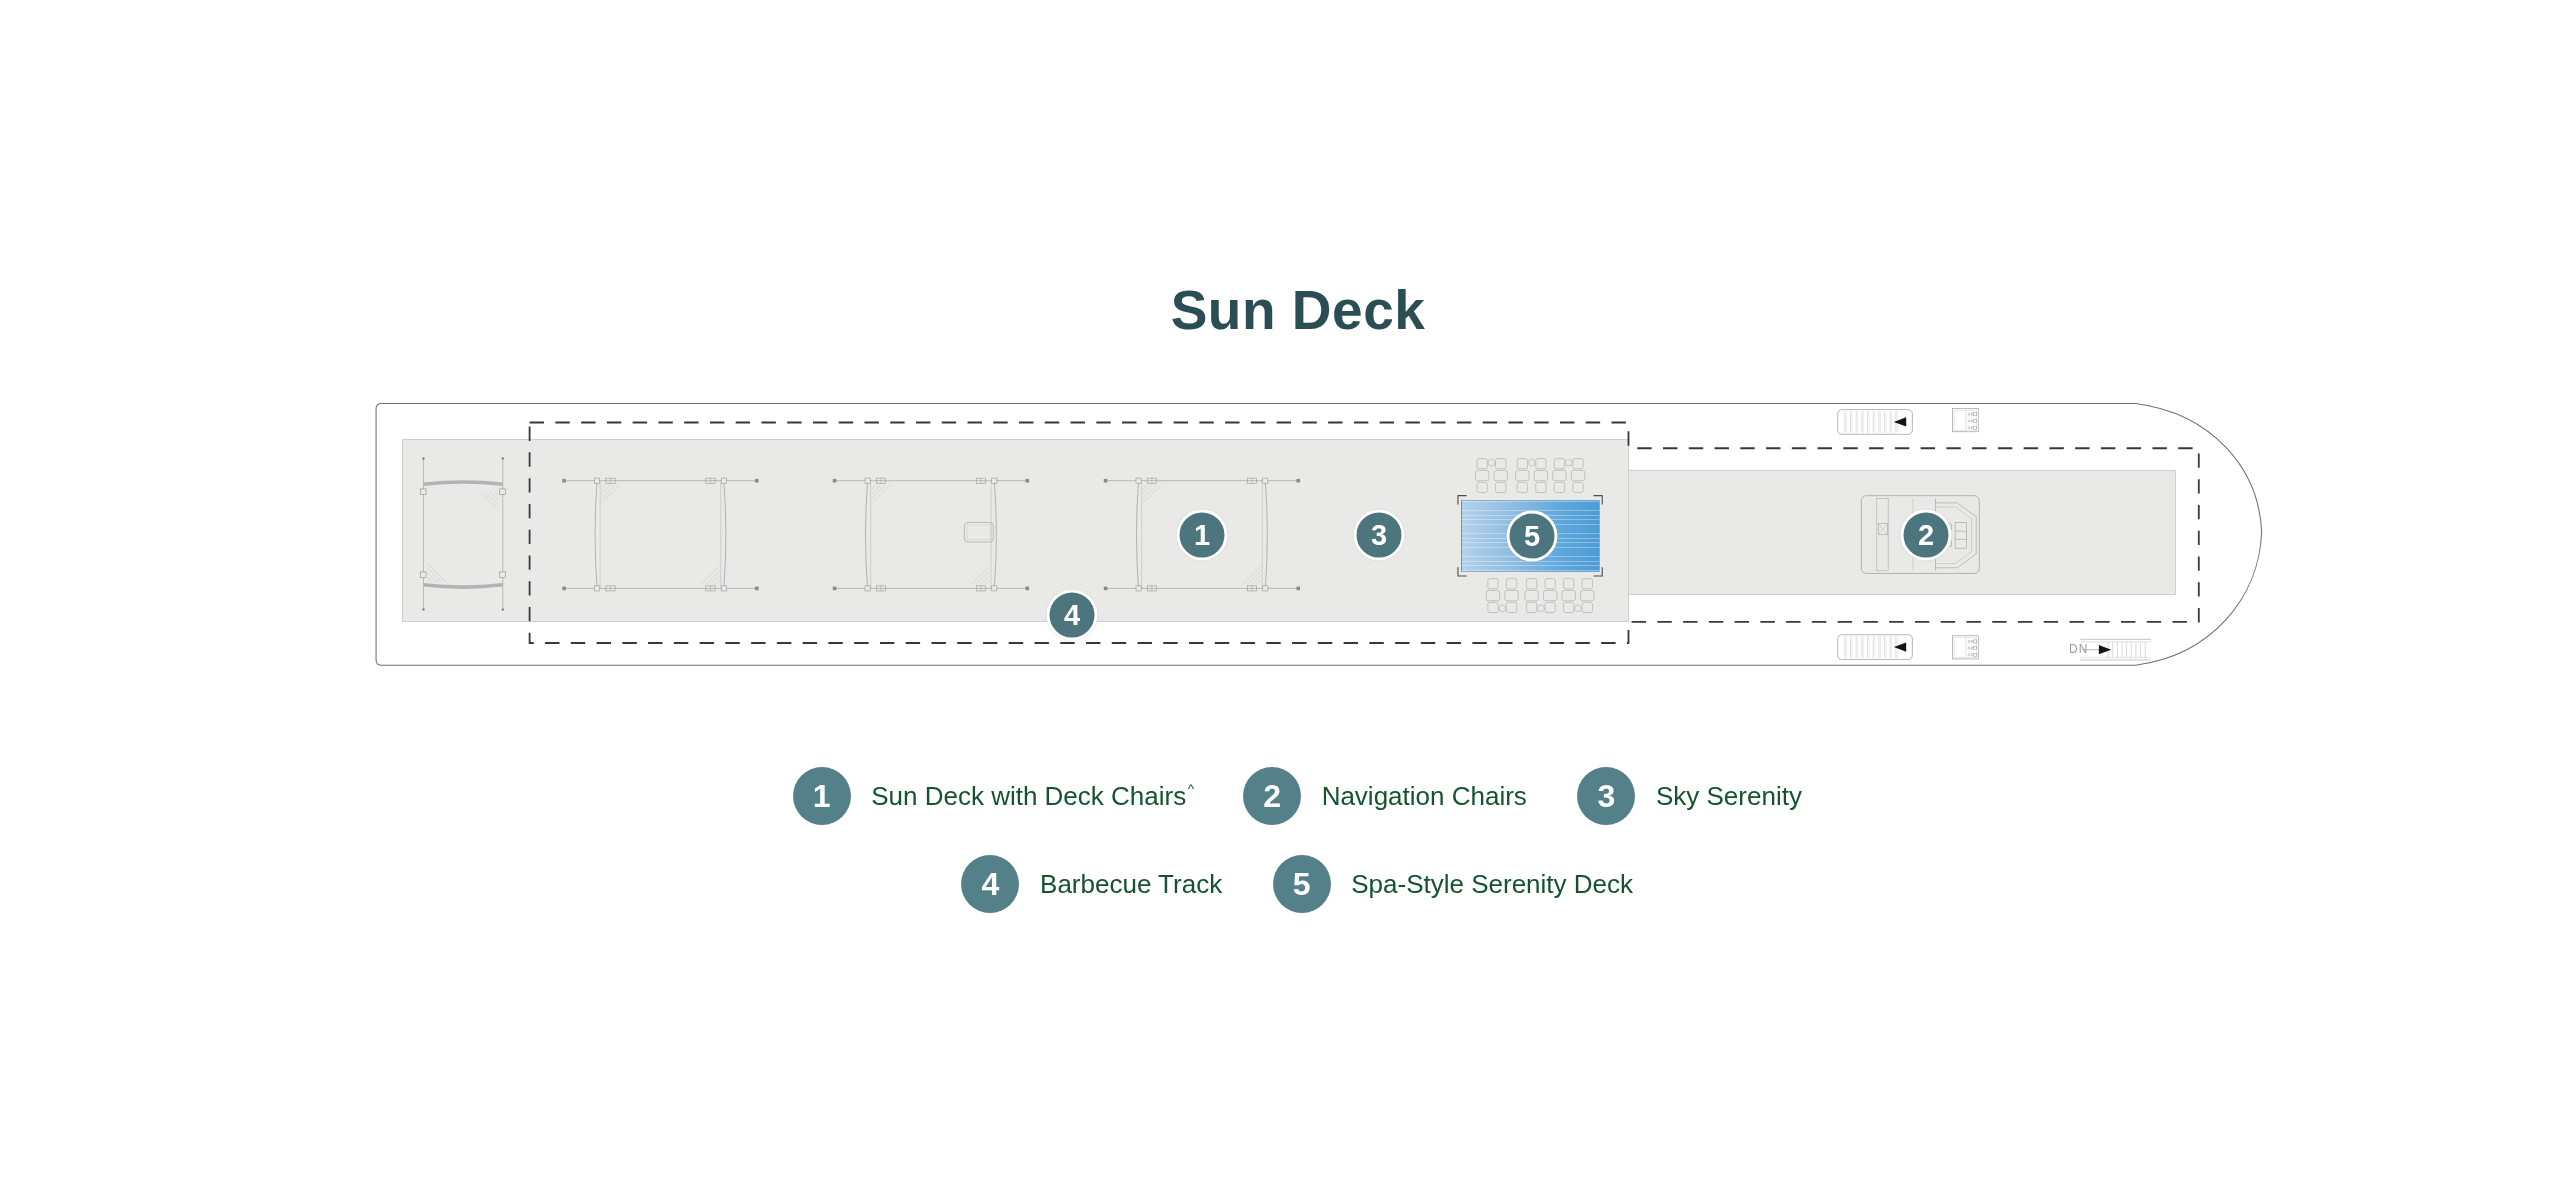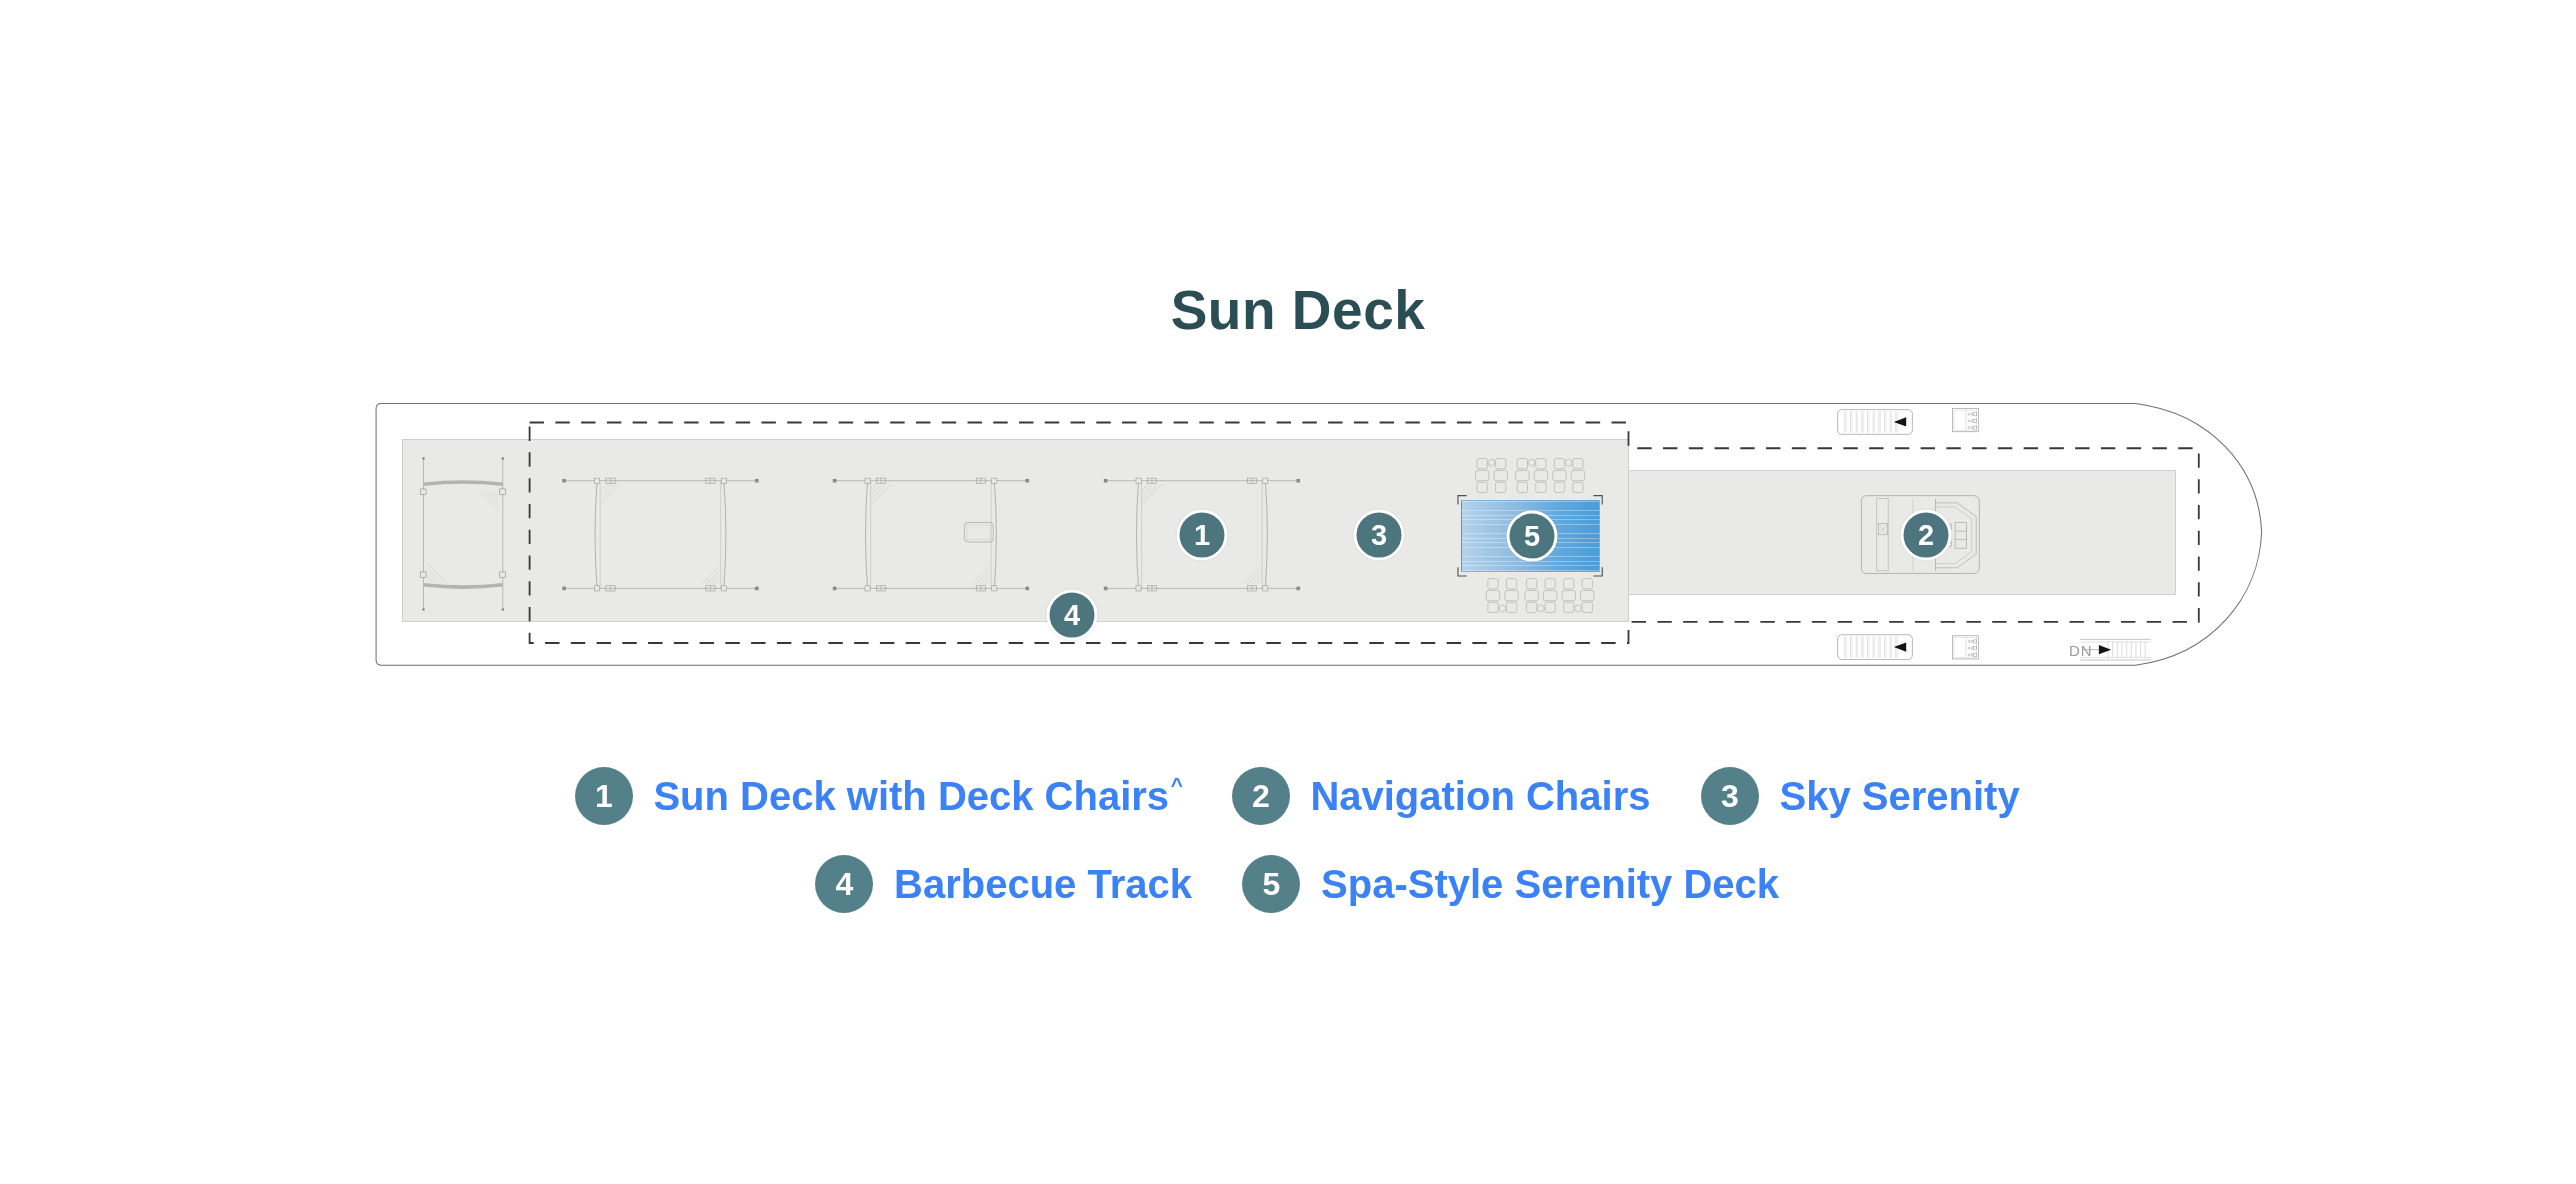--- a/index.html
+++ b/index.html
@@ -25,21 +25,21 @@
   .deck-fore{left:1629px; top:470px; width:547px; height:125px; border-left:none;}
   .pool{
     position:absolute; left:1461px; top:500px; width:139px; height:72px;
     background:
       repeating-linear-gradient(180deg, rgba(255,255,255,.32) 0 0.8px, rgba(255,255,255,0) 0.8px 4.6px),
       linear-gradient(90deg,#b4d2eb 0%, #8ebce1 38%, #5fa8dc 72%, #4c9cd6 100%);
     border:1px solid rgba(90,140,185,.55); box-sizing:border-box;
   }
   .dn-label{
     position:absolute; left:2069px; top:642px;
-    font-size:15px; color:#9b9b9b; letter-spacing:1px;
+    font-size:12px; color:#9b9b9b; letter-spacing:1px;
   }
   .map-marker{
     position:absolute; width:45px; height:45px; border-radius:50%;
     background:#4c757e; border:3.1px solid #ffffff;
     transform:translate(-50%,-50%);
     display:flex; align-items:center; justify-content:center;
     color:#ffffff; font-size:29px; font-weight:700;
     box-shadow:0 0 1.5px rgba(0,0,0,.18); z-index:5;
   }
   
@@ -48,21 +48,21 @@
     display:flex; flex-direction:column; align-items:center; gap:30px;
   }
   .legend-row{display:flex; align-items:center; gap:49px;}
   .legend-item{display:flex; align-items:center; gap:20.6px;}
   .badge{
     width:58px; height:58px; border-radius:50%; background:#54808a;
     display:flex; align-items:center; justify-content:center;
     color:#ffffff; font-size:32px; font-weight:700; flex:none;
   }
   .legend-label{
-    font-size:40px; color:#3b82f6; font-weight:700; white-space:nowrap;
+    font-size:26px; color:#14532d; font-weight:400; white-space:nowrap;
   }
   .legend-label sup{
     font-size:0.52em; position:relative; top:-0.15em; margin-left:1.5px;
   }
 </style>
 </head>
 <body>
 
 <div class="canvas">
 

